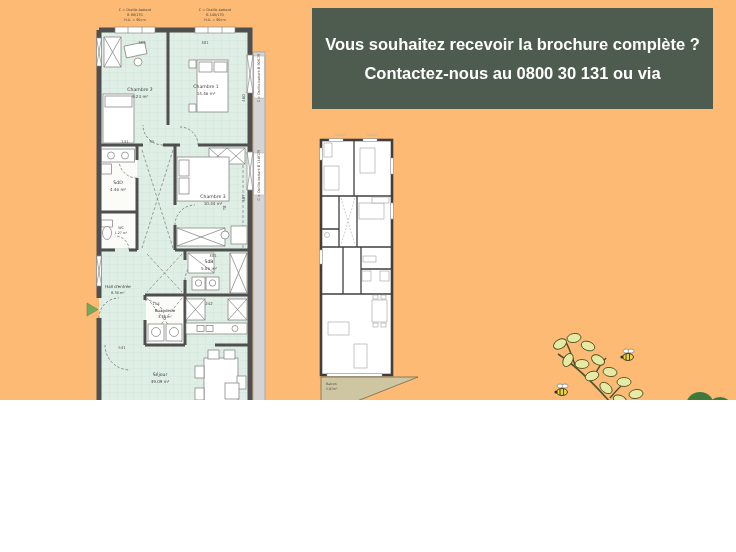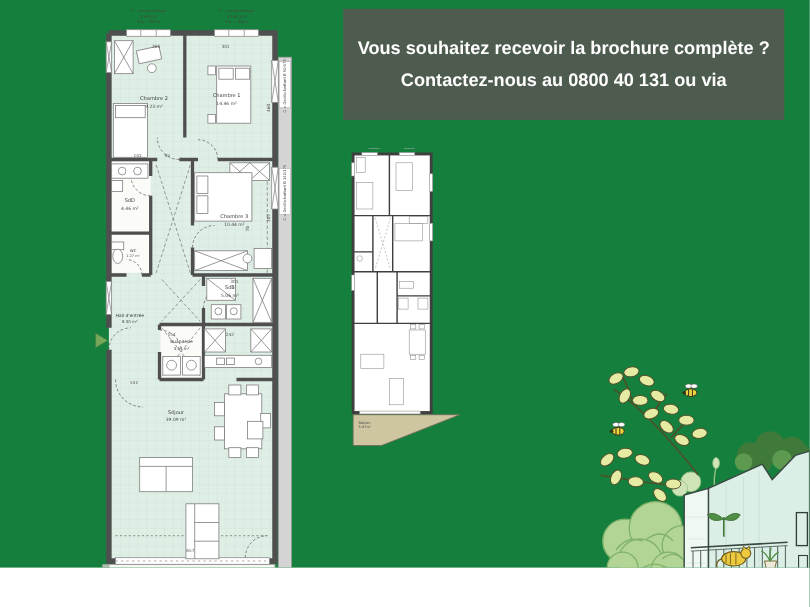--- a/index.html
+++ b/index.html
@@ -1,16 +1,16 @@
 <!DOCTYPE html>
 <html><head>
 <meta charset="utf-8">
 <style>
   html,body{margin:0;padding:0;}
-  .page{position:relative;width:736px;height:516px;background:#15803d;overflow:hidden;
+  .page{position:relative;width:736px;height:400px;background:#fdba74;overflow:hidden;
         font-family:"Liberation Sans", sans-serif;}
   svg{position:absolute;display:block;}
   svg text{font-family:"DejaVu Sans", sans-serif;fill:#3a3a3a;}
   .room-name{font-size:4.6px;text-anchor:middle;}
   .room-area{font-size:4.1px;text-anchor:middle;fill:#4a4a4a;}
   .dim{font-size:3.9px;text-anchor:middle;fill:#555;}
   .anno{font-size:3.4px;text-anchor:middle;fill:#444;}
   .mini{font-size:3.2px;fill:#4a4a4a;}
   .banner{position:absolute;left:312px;top:8px;width:401px;height:101px;background:#4e5b4f;
           color:#ffffff;display:flex;flex-direction:column;justify-content:center;align-items:center;
@@ -293,21 +293,21 @@
       <text class="mini" x="11" y="261.5">5.97m²</text>
     </g>
     <g stroke="#aaa" stroke-width="0.5">
       <line x1="20" y1="7" x2="30" y2="7"></line>
         <line x1="52" y1="7" x2="62" y2="7"></line>
     </g>
   </svg>
 
   <div class="banner">
     <div>Vous souhaitez recevoir la brochure complète ?</div>
-    <div>Contactez-nous au 0800 40 131 ou via</div>
+    <div>Contactez-nous au 0800 30 131 ou via</div>
   </div>
 
   <svg style="left:530px;top:320px;" width="206" height="232" viewBox="0 0 206 232">
 
     <g>
       <line x1="58" y1="220" x2="56" y2="232" stroke="#7a5c3a" stroke-width="2"></line>
       <g fill="#b2d494" stroke="#7fb26a" stroke-width="1.2">
         <circle cx="38" cy="172" r="20"></circle>
           <circle cx="66" cy="160" r="24"></circle>
           <circle cx="90" cy="176" r="18"></circle>

